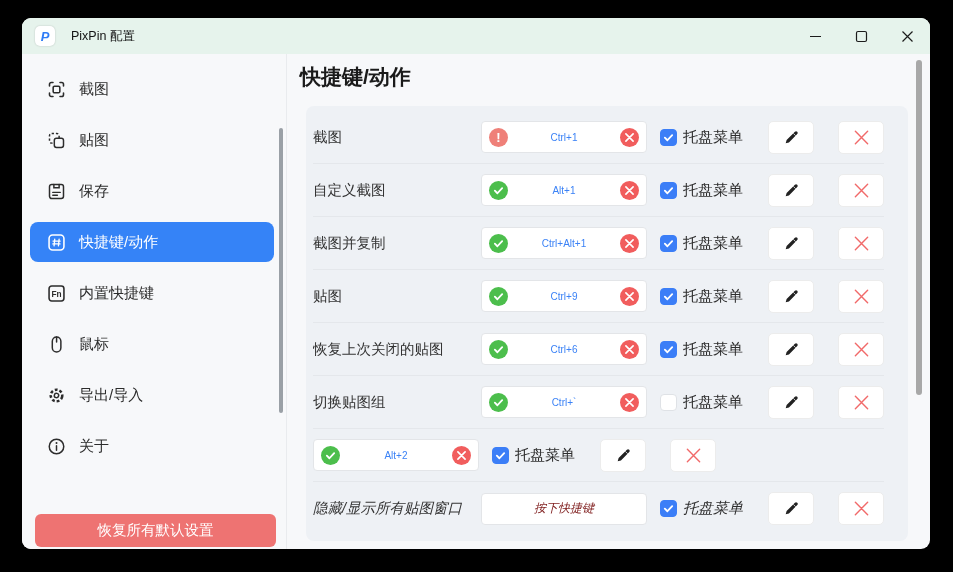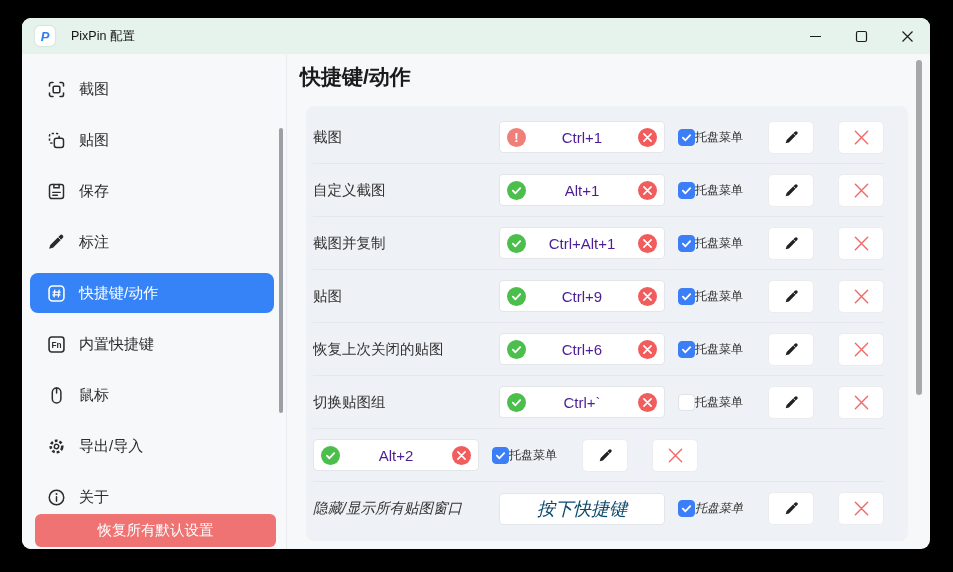--- a/index.html
+++ b/index.html
@@ -41,28 +41,28 @@
   .hk-row{height:53px;display:flex;align-items:center;border-bottom:1px solid #e4e7eb;box-sizing:border-box;}
   .hk-row:last-child{border-bottom:none;font-style:italic;}
   .hk-label{flex:1;font-size:14.5px;color:#333;white-space:nowrap;overflow:hidden;}
   .hk-input{width:166px;height:32px;background:#fff;border:1px solid #e3e5e8;border-radius:4px;
     display:flex;align-items:center;padding:0 7px;box-sizing:border-box;flex:none;}
   .dot{width:19px;height:19px;border-radius:50%;color:#fff;display:flex;align-items:center;
     justify-content:center;font-size:13px;font-weight:700;flex:none;line-height:1;}
   .dot.ok{background:#4cbe4c;}
   .dot.warning{background:#ef8079;}
   .dot.clear{background:#f15d5d;}
-  .hk-text{flex:1;text-align:center;font-size:15px;color:#4c1d95;white-space:nowrap;}
-  .hk-text.placeholder{color:#0c4a6e;font-size:18px;}
+  .hk-text{flex:1;text-align:center;font-size:10px;color:#3b82f6;white-space:nowrap;}
+  .hk-text.placeholder{color:#7f1d1d;font-size:12px;}
   .tray-check{width:17px;height:17px;border-radius:4px;margin-left:13px;flex:none;background:#fff;
     border:1px solid #dfe2e6;box-sizing:border-box;display:flex;align-items:center;justify-content:center;}
   .tray-check svg{visibility:hidden;}
   .tray-check.checked{background:#3b7ef7;border-color:#3b7ef7;}
   .tray-check.checked svg{visibility:visible;}
-  .tray-label{font-size:12px;color:#2e2e2e;white-space:nowrap;}
+  .tray-label{margin-left:6px;font-size:15px;color:#2e2e2e;white-space:nowrap;}
   .btn{width:46px;height:33px;background:#fff;border:1px solid #ececec;border-radius:5px;
     display:flex;align-items:center;justify-content:center;flex:none;padding:0;}
   .btn-edit{margin-left:25px;}
   .btn-del{margin-left:24px;}
   .content-scroll{position:absolute;right:8px;top:6px;width:6px;height:335px;background:#a8a8a8;border-radius:3px;}
 </style>
 </head>
 <body>
 
 <div class="window">
@@ -118,29 +118,20 @@
     <span class="sb-icon">
               <svg width="21" height="21" viewBox="0 0 24 24" fill="none" stroke="currentColor" stroke-width="1.7" stroke-linecap="round">
                 <rect x="4" y="4" width="16" height="16" rx="2.5"></rect>
                 <path d="M9 4v3.6h6V4"></path>
                 <path d="M7.8 13h8.4"></path>
                 <path d="M7.8 16.4h5.2"></path>
               </svg>
             </span>
     <span class="sb-label">保存</span>
   </div>
-          <div class="sb-item">
-    <span class="sb-icon">
-              <svg width="20" height="20" viewBox="0 0 24 24">
-                <path d="M3.8 20.2 5.1 15.6 16.8 3.9a2.3 2.3 0 0 1 3.3 3.3L8.4 18.9 3.8 20.2Z" fill="currentColor"></path>
-                <path d="M14.6 6.2l3.2 3.2" stroke="#f7f8fa" stroke-width="1.1" fill="none"></path>
-              </svg>
-            </span>
-    <span class="sb-label">标注</span>
-  </div>
           <div class="sb-item active">
     <span class="sb-icon">
               <svg width="21" height="21" viewBox="0 0 24 24" fill="none" stroke="currentColor">
                 <rect x="3.5" y="3.5" width="17" height="17" rx="4" stroke-width="1.8"></rect>
                 <path d="M10 8.2 9.2 15.8M15 8.2l-.8 7.6M8 10.4h8.2M7.8 13.6H16" stroke-width="1.5" stroke-linecap="round"></path>
               </svg>
             </span>
     <span class="sb-label">快捷键/动作</span>
   </div>
           <div class="sb-item">

